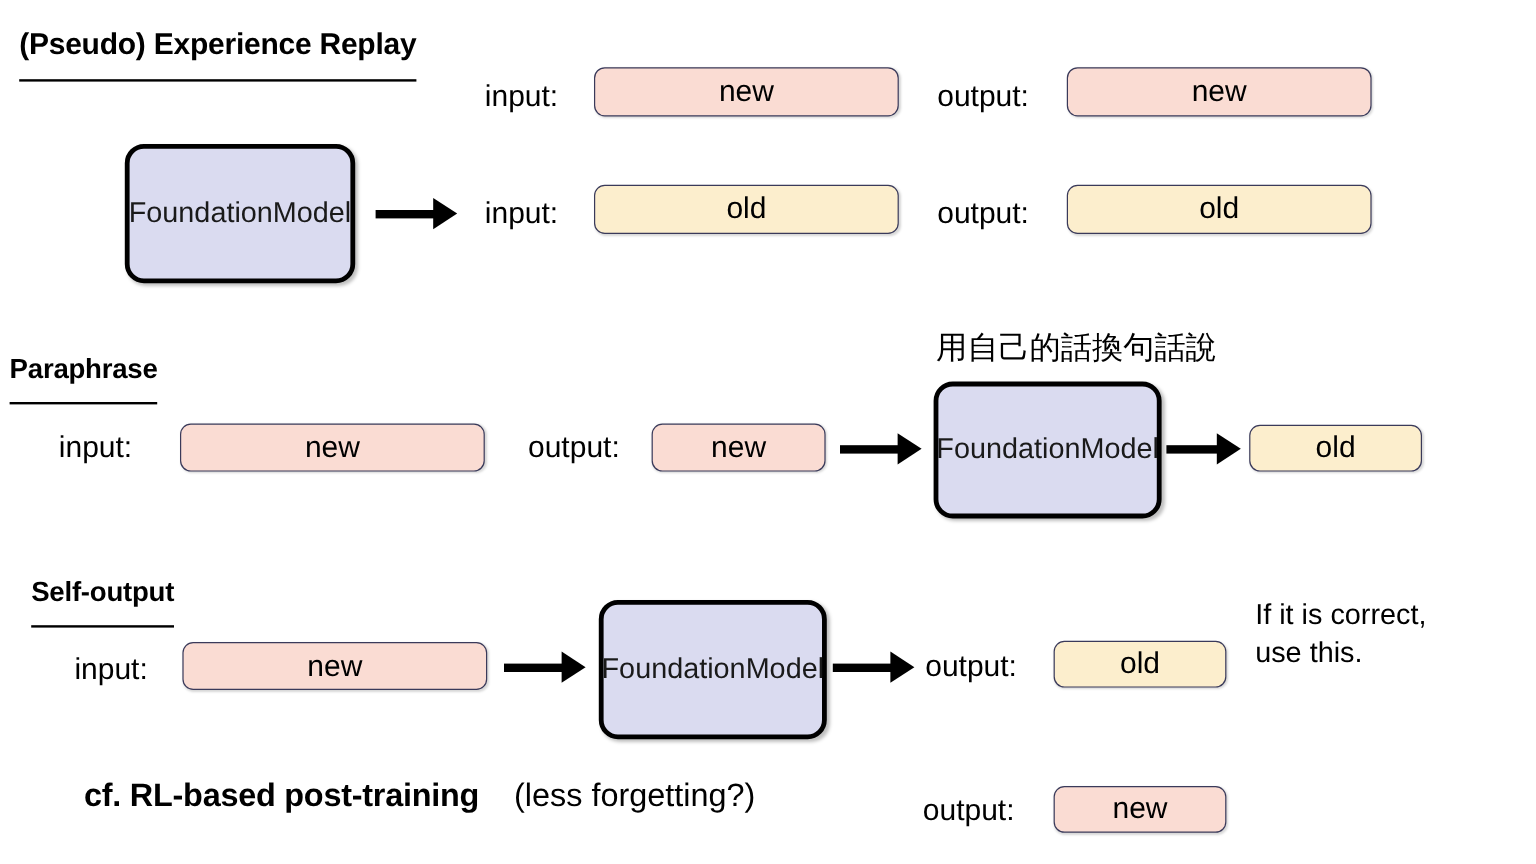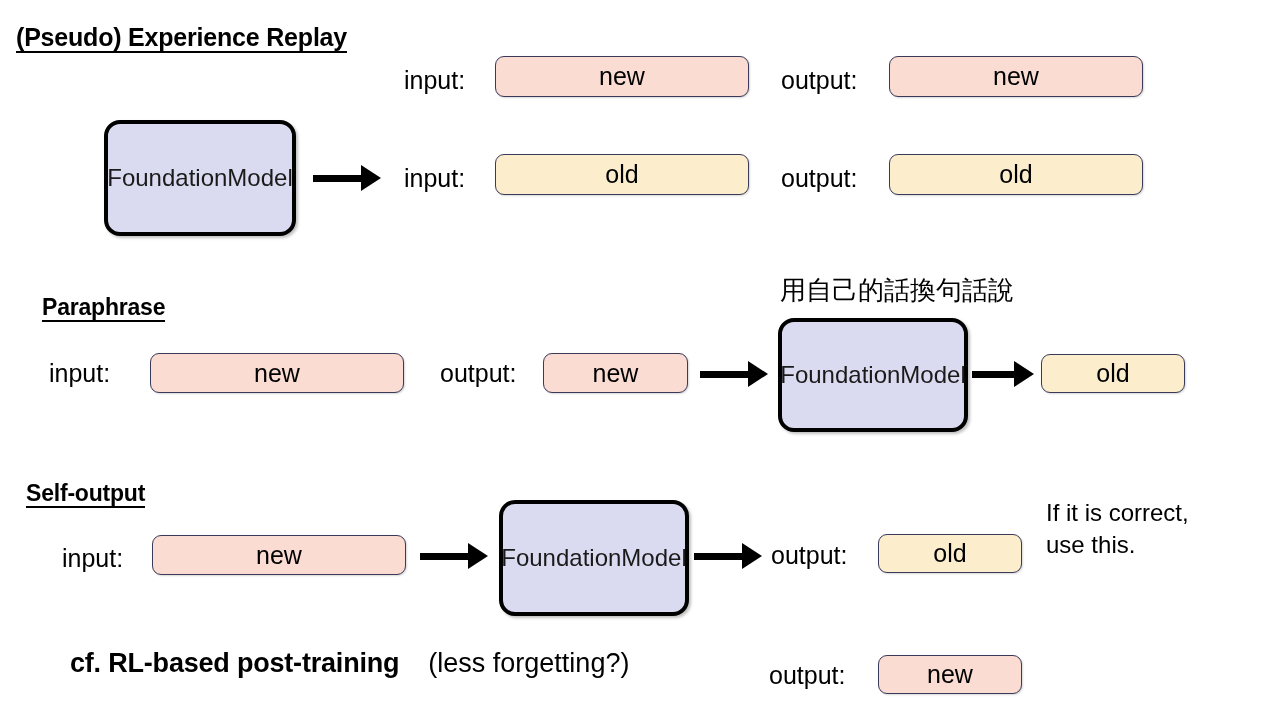--- a/index.html
+++ b/index.html
@@ -16,21 +16,21 @@
     color: #000000;
   }
   .abs { position: absolute; }
 
   
   .section-title {
     font-weight: bold;
     color: #000;
     white-space: nowrap;
     border-bottom: 2.5px solid #000;
-    padding-bottom: 1px;
+    padding-bottom: 16px;
     line-height: 1.05;
   }
   .title-main { font-size: 25px; letter-spacing: -0.2px; }
   .title-sub  { font-size: 23px; letter-spacing: -0.2px; }
 
   
   .label {
     font-size: 25px;
     color: #000;
     white-space: nowrap;
@@ -131,21 +131,21 @@
 
 <div class="abs label" style="left:404px; top:166px;">input:</div>
 <div class="abs chip old" style="left:495px; top:154px; width:254px; height:41px;">
   <span>old</span>
 </div>
 <div class="abs label" style="left:781px; top:166px;">output:</div>
 <div class="abs chip old" style="left:889px; top:154px; width:254px; height:41px;">
   <span>old</span>
 </div>
 
-<div class="abs section-title title-sub" style="left:42px; top:295px;">Paraphrase</div>
+<div class="abs section-title title-sub" style="left:8px; top:295px;">Paraphrase</div>
 
 <div class="abs cjk-note" style="left:733px; top:277px;">用自己的話換句話說</div>
 
 <div class="abs label" style="left:49px; top:361px;">input:</div>
 <div class="abs chip new" style="left:150px; top:353px; width:254px; height:40px;">
   <span>new</span>
 </div>
 
 <div class="abs label" style="left:440px; top:361px;">output:</div>
 <div class="abs chip new" style="left:543px; top:353px; width:145px; height:40px;">

